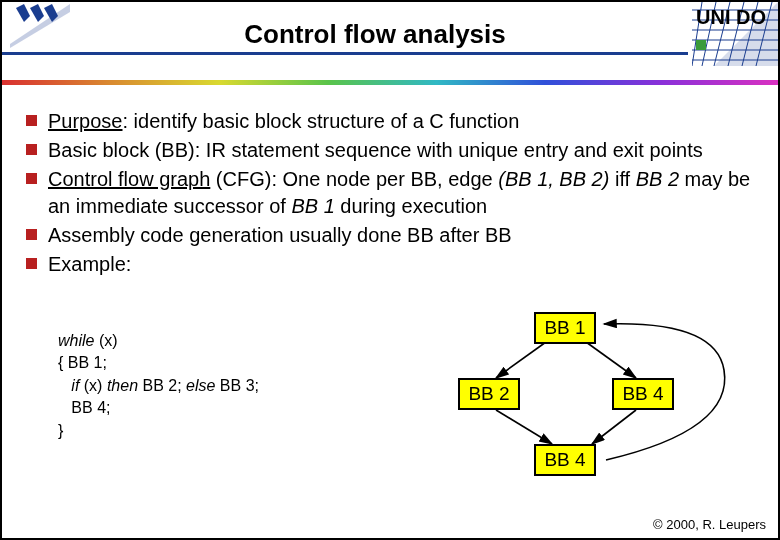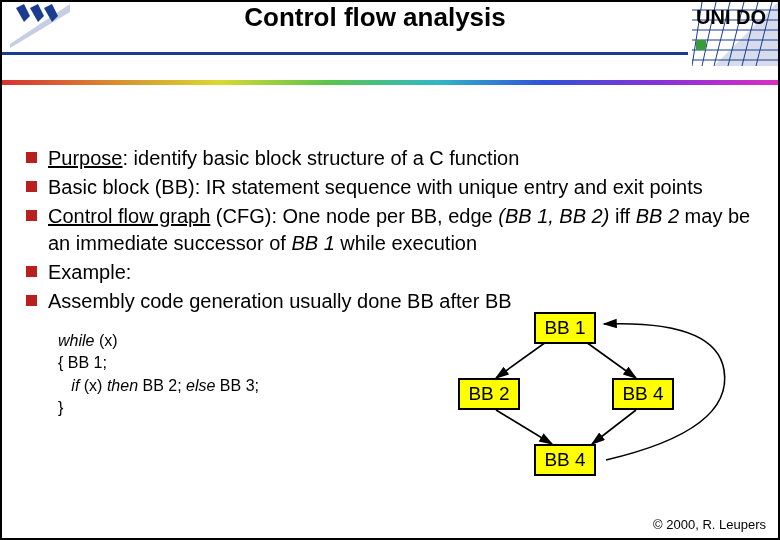--- a/index.html
+++ b/index.html
@@ -15,21 +15,21 @@
     width: 780px;
     height: 540px;
     border: 2px solid #000;
     position: relative;
     background: #fff;
   }
   .header {
     position: relative;
     height: 64px;
     display: flex;
-    align-items: flex-start;
+    align-items: center;
   }
   .logo-left {
     position: absolute;
     left: 8px;
     top: 2px;
     width: 60px;
     height: 44px;
   }
   .title {
     flex: 1;
@@ -64,21 +64,21 @@
     background: linear-gradient(to right,
       #d93030 0%, #d98a30 14%, #d9d930 28%, #5ac44a 42%,
       #30b8c4 56%, #3050d9 70%, #8a30d9 85%, #d930c0 100%);
   }
   .content {
     position: absolute;
     left: 24px;
     right: 24px;
     top: 106px;
   }
-  .bullet-list { list-style: none; margin-top: 37px; }
+  .bullet-list { list-style: none; }
   .bullet-item {
     font-size: 20px;
     line-height: 1.35;
     color: #000;
     padding-left: 22px;
     position: relative;
     margin-bottom: 2px;
   }
   .bullet-item::before {
     content: "";
@@ -177,36 +177,37 @@
 
   <div class="content">
     <ul class="bullet-list">
       <li class="bullet-item">
         <span class="u">Purpose</span><span>: identify basic block structure of a C function</span>
       </li>
       <li class="bullet-item">
         <span>Basic block (BB): IR statement sequence with unique entry and exit points</span>
       </li>
       <li class="bullet-item">
-        <span class="u">Control flow graph</span><span> (CFG): One node per BB, edge </span><span class="i">(BB 1, BB 2)</span><span> iff </span><span class="i">BB 2</span><span> may be an immediate successor of </span><span class="i">BB 1</span><span> while execution</span>
+        <span class="u">Control flow graph</span><span> (CFG): One node per BB, edge </span><span class="i">(BB 1, BB 2)</span><span> iff </span><span class="i">BB 2</span><span> may be an immediate successor of </span><span class="i">BB 1</span><span> during execution</span>
+      </li>
+      <li class="bullet-item">
+        <span>Assembly code generation usually done BB after BB</span>
       </li>
       <li class="bullet-item">
         <span>Example:</span>
-      </li>
-      <li class="bullet-item">
-        <span>Assembly code generation usually done BB after BB</span>
       </li>
     </ul>
   </div>
 
   <div class="example-area">
     <div class="code-block">
       <div><span class="i">while</span><span> (x)</span></div>
       <div>{ BB 1;</div>
       <div><span>&nbsp;&nbsp;&nbsp;</span><span class="i">if</span><span> (x) </span><span class="i">then</span><span> BB 2; </span><span class="i">else</span><span> BB 3;</span></div>
+      <div><span>&nbsp;&nbsp;&nbsp;</span><span>BB 4;</span></div>
       <div>}</div>
     </div>
 
     <div class="cfg">
       <svg class="arrows" width="320" height="190">
         <defs>
           <marker id="ah" markerWidth="10" markerHeight="10" refX="8" refY="3" orient="auto">
             <path d="M0,0 L9,3 L0,6 Z" fill="#000"></path>
           </marker>
         </defs>

